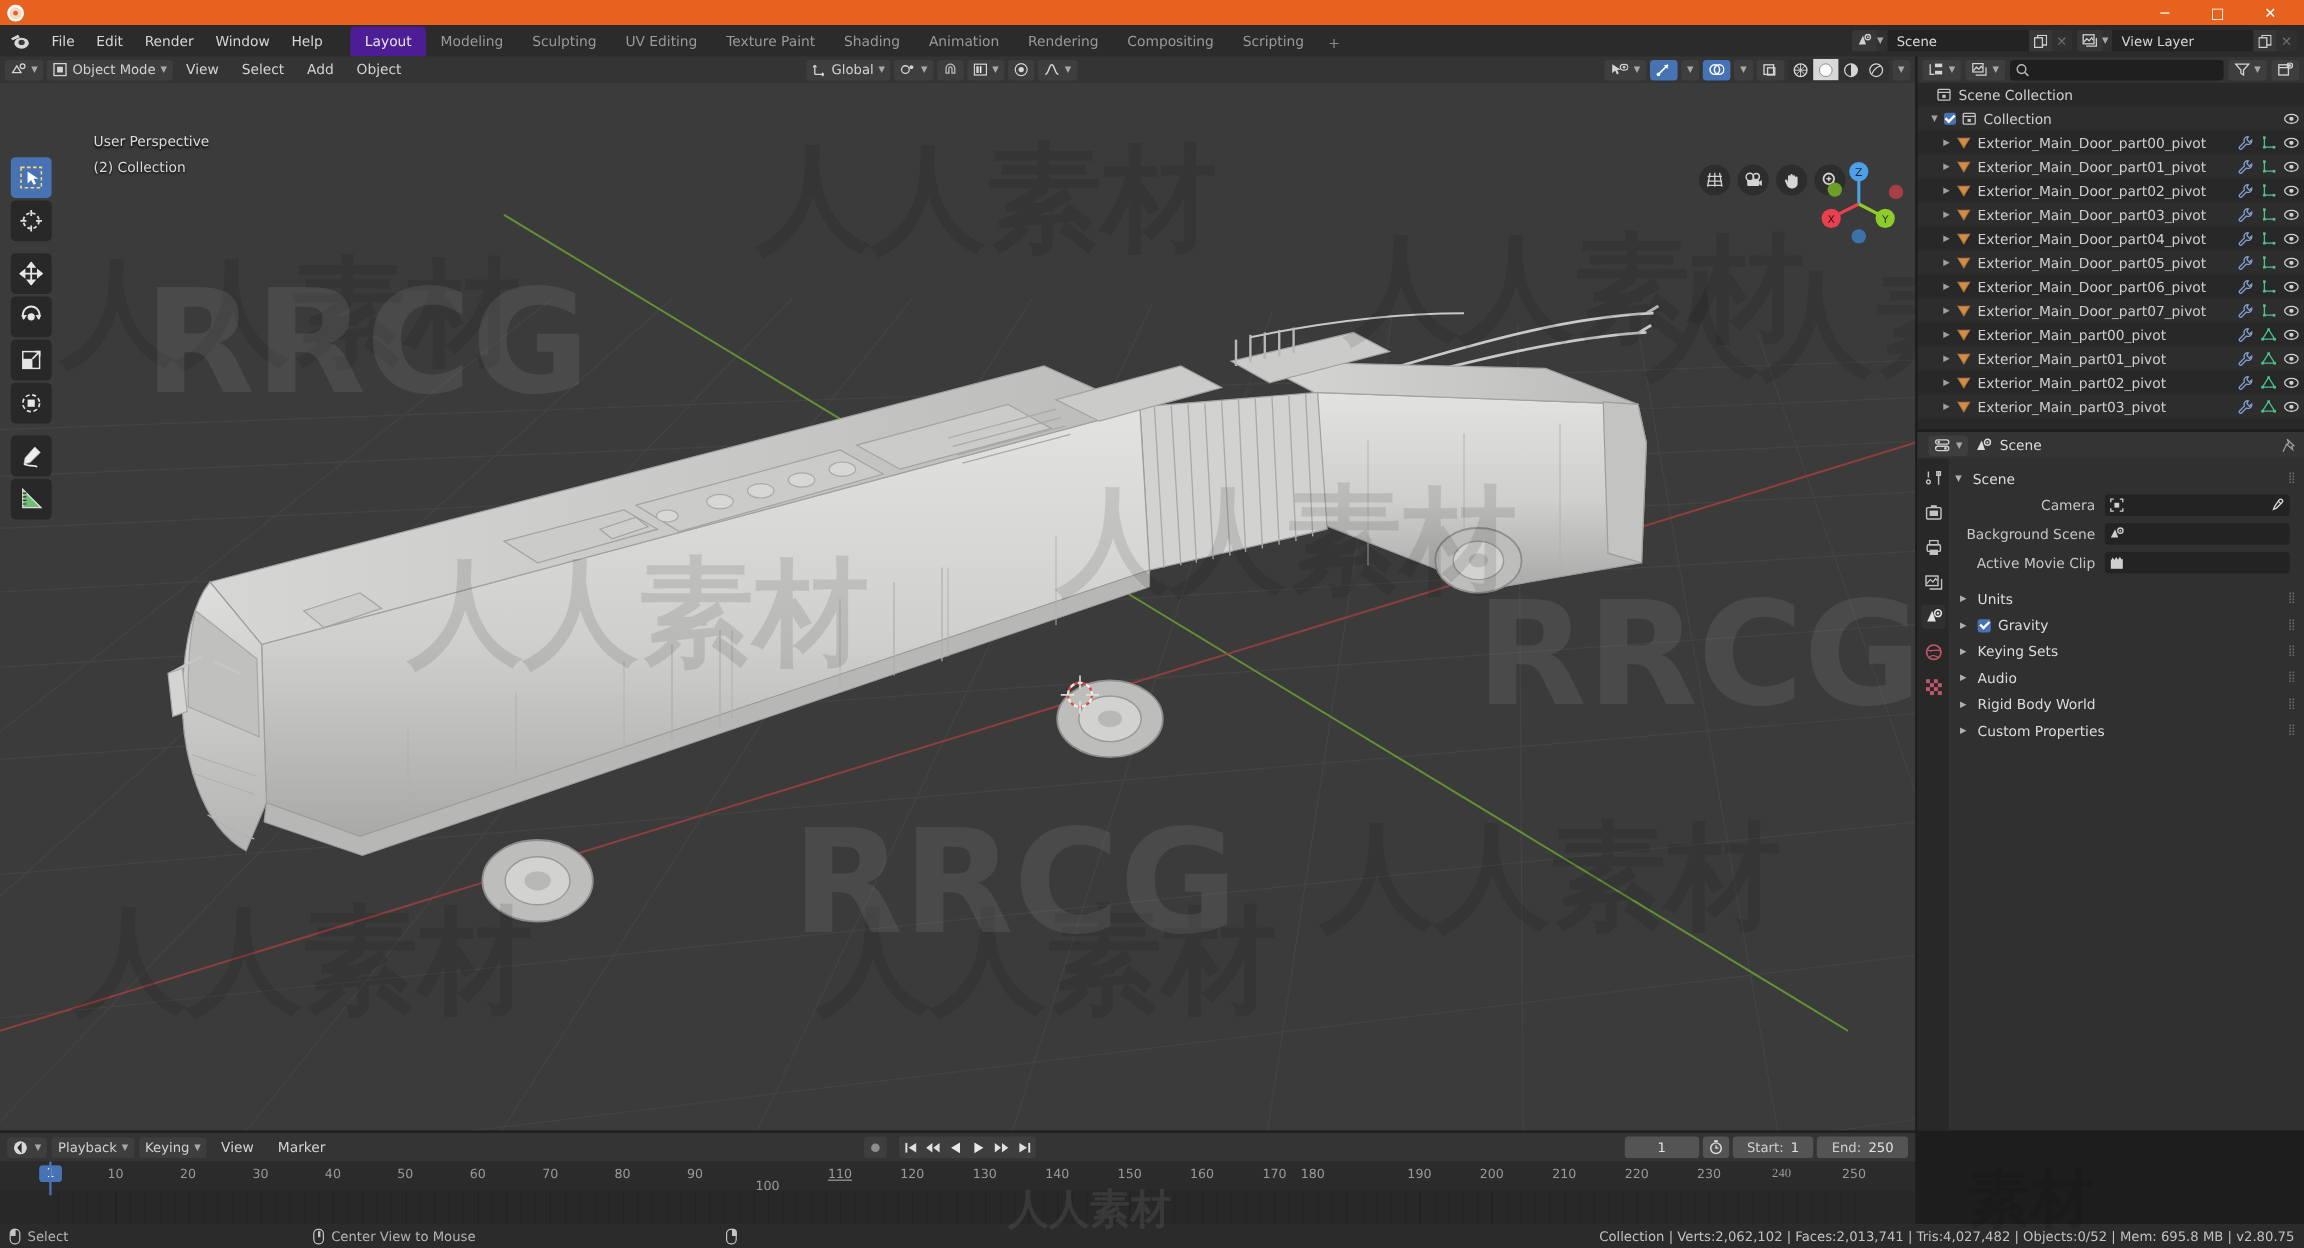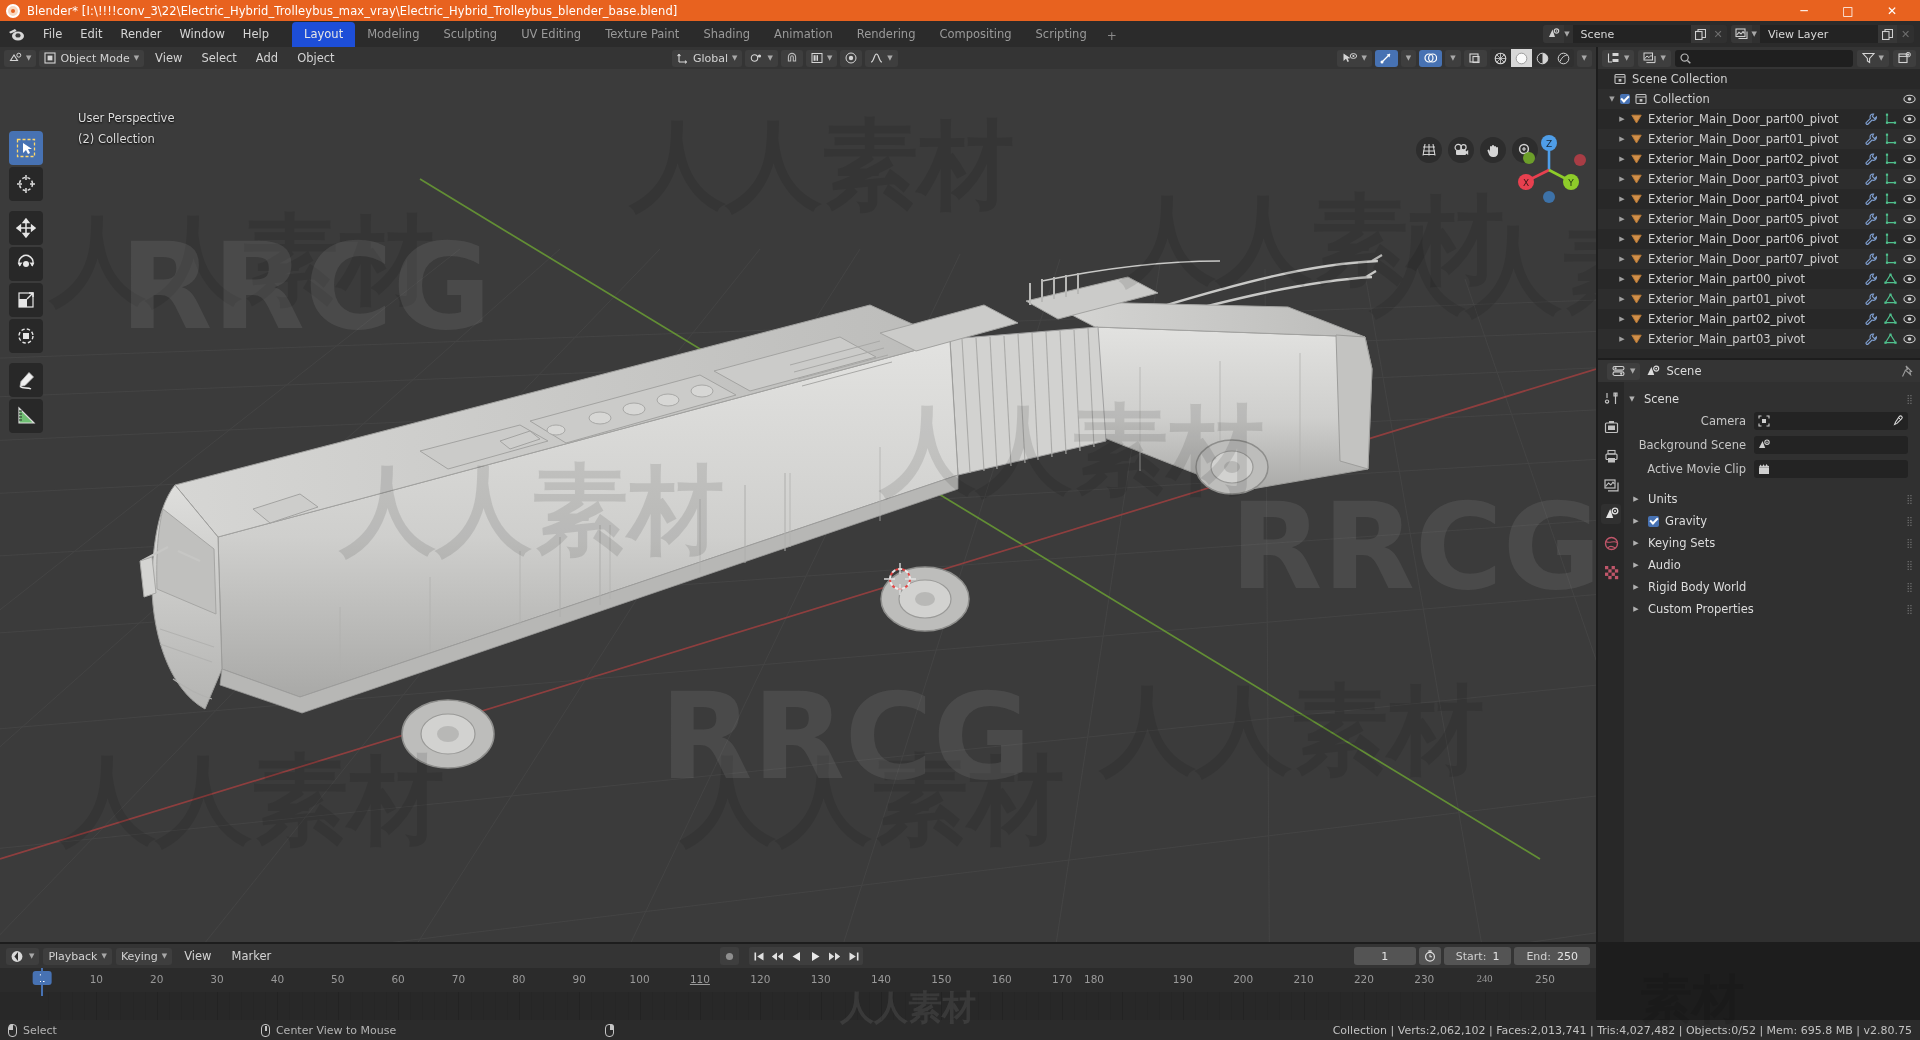--- a/index.html
+++ b/index.html
@@ -19,21 +19,21 @@
      font-size:12px; color:#fff; }
 
   
   .topbar { position:absolute; left:0; top:21px; width:1920px; height:26px;
     background:#2b2b2b; display:flex; align-items:center; padding-left:6px; }
   .blender-logo { width:20px;height:18px;margin-right:8px; display:flex;align-items:center;justify-content:center;}
   .menu-item { font-size:11.5px; color:#d6d6d6; padding:3px 9px; border-radius:3px; white-space:nowrap;}
   .ws-tabs { display:flex; align-items:flex-end; height:26px; margin-left:14px; }
   .ws-tab { font-size:11.5px; color:#9a9a9a; padding:5px 12px 6px; white-space:nowrap;
      border-top-left-radius:4px;border-top-right-radius:4px;}
-  .ws-tab.active { background:#1d4ed8; color:#e6e6e6; }
+  .ws-tab.active { background:#4c1d95; color:#e6e6e6; }
   .ws-plus { color:#8b8b8b; font-size:12px; padding:4px 8px; }
   .topbar-right { margin-left:auto; display:flex; align-items:center; gap:4px; padding-right:6px;}
   .idblock { display:flex; align-items:center; background:#303030; border-radius:3px; height:18px; overflow:hidden;}
   .idblock .ibtn { display:flex;align-items:center;justify-content:center;width:21px;height:18px;background:#373737;}
   .idblock .iname { background:#232323; height:18px; display:flex;align-items:center; padding:0 8px; font-size:11px; min-width:118px;}
   .idblock .icopy { width:19px;height:18px;background:#373737;display:flex;align-items:center;justify-content:center;}
   .idblock .ix { width:17px;height:18px;background:#303030;display:flex;align-items:center;justify-content:center;color:#6e6e6e;font-size:11px;}
 
   
   .viewport { position:absolute; left:0; top:47px; width:1596px; height:895px; background:#3b3b3b; overflow:hidden;}
@@ -135,21 +135,20 @@
   .wm-c { color:rgba(180,180,180,0.13); }
   svg { display:block; }
 </style>
 </head>
 <body>
 
 <div id="app">
 
   <div class="titlebar">
     <div class="tb-icon"></div>
-    <div class="tb-title">Blender* [I:\!!!!conv_3\22\Electric_Hybrid_Trolleybus_max_vray\Electric_Hybrid_Trolleybus_blender_base.blend]</div>
     <div class="tb-win">
       <div>─</div>
       <div>□</div>
       <div class="close">✕</div>
     </div>
   </div>
 
   <div class="topbar">
     <div class="blender-logo">
       <svg width="17" height="15" viewBox="0 0 17 15">
@@ -1244,21 +1243,21 @@
     <div class="tl-ruler" id="tl-ruler">
         <div class="tl-tick" style="left: 96.3253px;">10</div>
         <div class="tl-tick" style="left: 156.687px;">20</div>
         <div class="tl-tick" style="left: 217.048px;">30</div>
         <div class="tl-tick" style="left: 277.41px;">40</div>
         <div class="tl-tick" style="left: 337.771px;">50</div>
         <div class="tl-tick" style="left: 398.133px;">60</div>
         <div class="tl-tick" style="left: 458.494px;">70</div>
         <div class="tl-tick" style="left: 518.855px;">80</div>
         <div class="tl-tick" style="left: 579.217px;">90</div>
-        <div class="tl-tick" style="left: 639.578px;">100</div>
+        <div class="tl-tick" style="left: 639.578px; margin-top: 10px;">100</div>
         <div class="tl-tick" style="left: 699.94px; text-decoration: underline;">110</div>
         <div class="tl-tick" style="left: 760.301px;">120</div>
         <div class="tl-tick" style="left: 820.663px;">130</div>
         <div class="tl-tick" style="left: 881.024px;">140</div>
         <div class="tl-tick" style="left: 941.386px;">150</div>
         <div class="tl-tick" style="left: 1001.75px;">160</div>
         <div class="tl-tick" style="left: 1062.11px;">170</div>
         <div class="tl-tick" style="left: 1094px;">180</div>
         <div class="tl-tick" style="left: 1182.83px;">190</div>
         <div class="tl-tick" style="left: 1243.19px;">200</div>

